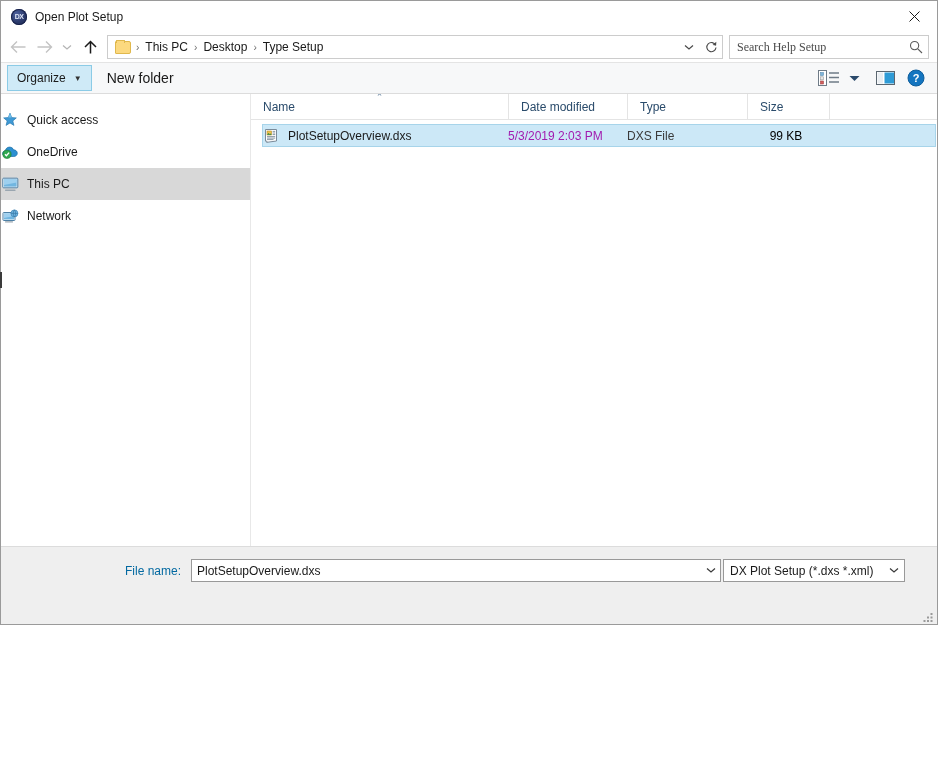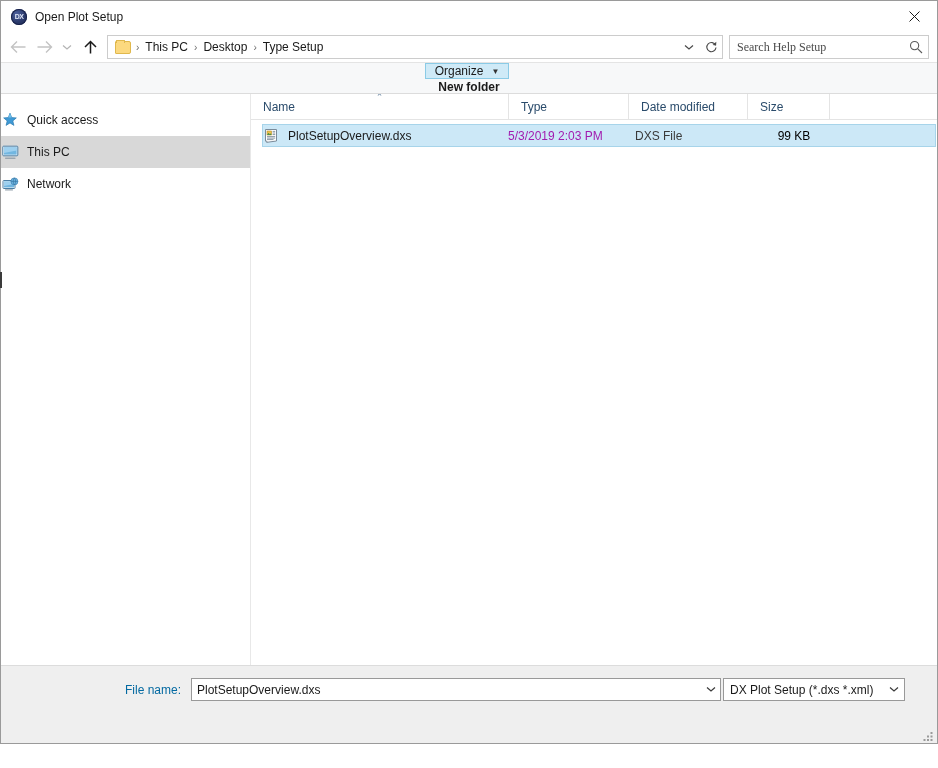--- a/index.html
+++ b/index.html
@@ -5,21 +5,21 @@
   * { box-sizing: border-box; margin: 0; padding: 0; }
   html, body {
     width: 938px; height: 768px;
     font-family: "Liberation Sans", sans-serif;
     background: #ffffff;
     overflow: hidden;
     -webkit-font-smoothing: antialiased;
   }
   .dialog {
     position: relative;
-    width: 938px; height: 744px;
+    width: 938px; height: 625px;
     background: #ffffff;
     border: 1px solid #9a9a9a;
     display: flex; flex-direction: column;
   }
 
   
   .titlebar {
     height: 31px; min-height: 31px;
     background: #ffffff;
     display: flex; align-items: center;
@@ -119,40 +119,38 @@
   .search-icon { width: 24px; display: flex; align-items: center; justify-content: center; }
 
   
   .toolbar {
     height: 32px; min-height: 32px;
     background: #f7f8f9;
     border-top: 1px solid #e4e4e4;
     border-bottom: 1px solid #dcdcdc;
     display: flex; align-items: center;
     padding: 0 6px 0 6px;
-    flex-direction: column;
   }
   .tb-organize {
     height: 26px; display: flex; align-items: center;
     padding: 0 9px; margin-right: 4px;
     font-size: 12px; color: #1a1a1a;
     background: #cfeaf7;
     border: 1px solid #8bcbe6;
     cursor: pointer;
   }
   .tb-organize .caret {
     margin-left: 8px; font-size: 8px; color: #333;
   }
   .tb-newfolder {
     height: 26px; display: flex; align-items: center;
     padding: 0 10px;
-    font-size: 12px; color: #1a1a1a;
+    font-size: 14px; color: #1a1a1a;
     border: 1px solid transparent;
     cursor: pointer;
-    font-weight: bold;
   }
   .tb-spacer { flex: 1; }
   .tb-right { display: flex; align-items: center; gap: 0; }
   .tb-icon-btn {
     height: 26px; display: flex; align-items: center; justify-content: center;
     padding: 0 5px; cursor: pointer;
     border: 1px solid transparent;
   }
   .tb-view { padding: 0 4px 0 6px; }
   .tb-viewcaret { padding: 0 9px 0 3px; }
@@ -229,21 +227,21 @@
     border: 1px solid #a7d4ea;
     margin-left: 11px;
     height: 23px;
   }
   .fcell {
     padding-left: 0; overflow: hidden;
     white-space: nowrap;
   }
   .fcell-name { width: 245px; display: flex; align-items: center; }
   .fcell-date { width: 119px; color: #a21caf; }
-  .fcell-type { width: 120px; color: #3a3a3a; margin-left: 8px; }
+  .fcell-type { width: 120px; color: #3a3a3a; }
   .fcell-size { width: 78px; text-align: center; color: #000000; }
   .file-ico {
     width: 16px; height: 16px; margin: 0 8px 0 1px;
     flex: none;
   }
 
   
   .bottom {
     min-height: 78px;
     background: #efefef;
@@ -435,20 +433,31 @@
       <div class="side-item">
         <span class="side-ico">
           <svg width="16" height="16" viewBox="0 0 16 16">
             <path d="M8 1.2 L9.7 5.6 L14.3 5.9 L10.8 8.9 L11.9 13.4 L8 10.9 L4.1 13.4 L5.2 8.9 L1.7 5.9 L6.3 5.6 Z" fill="#3f9ad6" stroke="#2a7ab0" stroke-width="0.7"></path>
             <path d="M8 1.2 L9.7 5.6 L6.3 5.6 Z" fill="#72c0ea"></path>
           </svg>
         </span>
         <span>Quick access</span>
       </div>
 
+      <div class="side-item">
+        <span class="side-ico">
+          <svg width="17" height="14" viewBox="0 0 17 14">
+            <path d="M4.3 11.5 C1.9 11.5 0.6 10.1 0.6 8.5 C0.6 7 1.8 5.8 3.3 5.7 C3.6 3.6 5.4 2.1 7.6 2.1
+                     C9.4 2.1 11 3.2 11.6 4.8 C13.6 4.8 15.3 6.3 15.3 8.2 C15.3 10.1 13.8 11.5 11.8 11.5 Z" fill="#2b8fd1" stroke="#1d6fa5" stroke-width="0.7"></path>
+            <circle cx="5" cy="9.3" r="4.1" fill="#2fa84f" stroke="#1f8038" stroke-width="0.7"></circle>
+            <path d="M3 9.3 L4.4 10.8 L7.1 7.6" stroke="#ffffff" stroke-width="1.4" fill="none"></path>
+          </svg>
+        </span>
+        <span>OneDrive</span>
+      </div>
 
       <div class="side-item selected">
         <span class="side-ico">
           <svg width="17" height="15" viewBox="0 0 17 15">
             <rect x="0.8" y="1.2" width="15" height="9.6" rx="0.8" fill="#ffffff" stroke="#4c7fa5" stroke-width="1"></rect>
             <rect x="1.9" y="2.3" width="12.8" height="7.4" fill="#71b6e0"></rect>
             <path d="M1.9 2.3 L14.7 2.3 L14.7 5.5 L1.9 8 Z" fill="#9ed0ef"></path>
             <rect x="3" y="12.4" width="10.6" height="1.5" rx="0.6" fill="#9aa6b0"></rect>
           </svg>
         </span>
@@ -470,25 +479,25 @@
       </div>
     </div>
 
     <div class="filelist">
 
       <div class="col-headers">
         <div class="col-h col-name sorted">
           <span class="sortmark">⌃</span>
           <span>Name</span>
         </div>
+        <div class="col-h col-date">
+          <span>Date modified</span>
+        </div>
         <div class="col-h col-type">
           <span>Type</span>
-        </div>
-        <div class="col-h col-date">
-          <span>Date modified</span>
         </div>
         <div class="col-h col-size">
           <span>Size</span>
         </div>
         <div class="col-h col-pad"></div>
       </div>
 
       <div class="rows">
         <div class="frow selected">
           <div class="fcell fcell-name">

